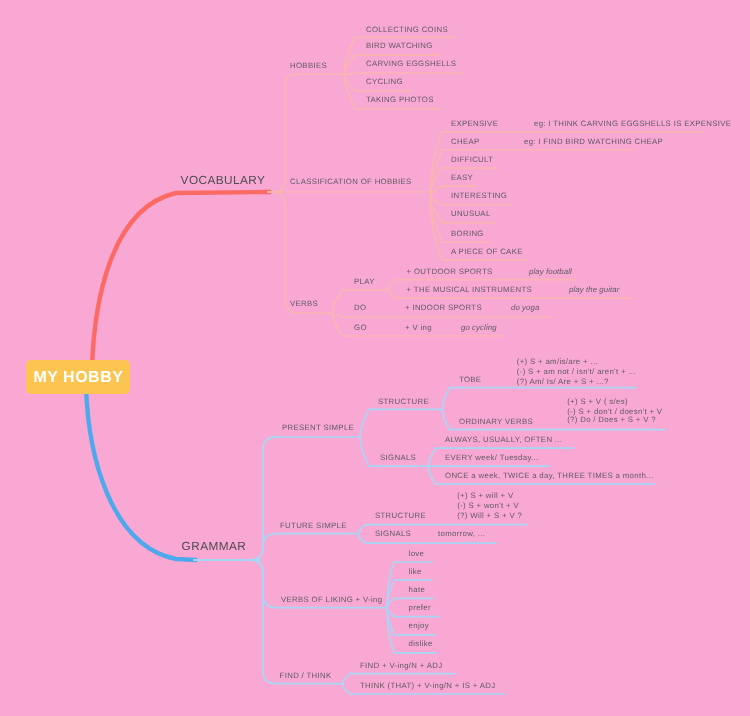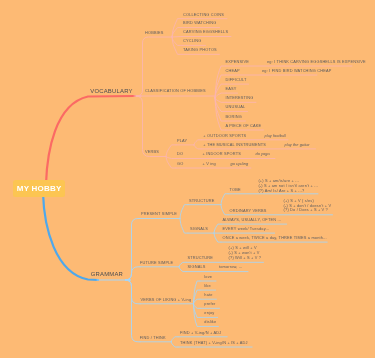--- a/index.html
+++ b/index.html
@@ -1,20 +1,20 @@
 <!DOCTYPE html>
 <html><head>
 <meta charset="utf-8">
 <title>My Hobby Mind Map</title>
 <style>
   html,body{margin:0;padding:0;background:#fff;}
   body{width:375px;height:358px;overflow:hidden;
        font-family:"Liberation Sans", sans-serif;
        -webkit-font-smoothing:antialiased;}
-  #map{position:relative;width:375px;height:358px;background:#fdba74;}
+  #map{position:relative;width:375px;height:358px;background:#f9a8d4;}
   svg.links{position:absolute;left:0;top:0;width:375px;height:358px;
             overflow:visible;}
   .lbl{position:absolute;white-space:nowrap;color:#5b5b5f;
        font-size:3.9px;line-height:1;letter-spacing:0.17px;}
   .lbl.big{font-size:5.9px;letter-spacing:0.22px;color:#4c4c50;}
   .lbl.ital{font-style:italic;letter-spacing:0.05px;}
   .root-box{position:absolute;left:12.7px;top:180px;width:52.5px;height:16.5px;
             background:#FCC552;border-radius:2.5px;box-sizing:border-box;
             display:flex;align-items:center;justify-content:center;}
   .root-box span{color:#fff;font-size:8.0px;font-weight:bold;letter-spacing:0.25px;

